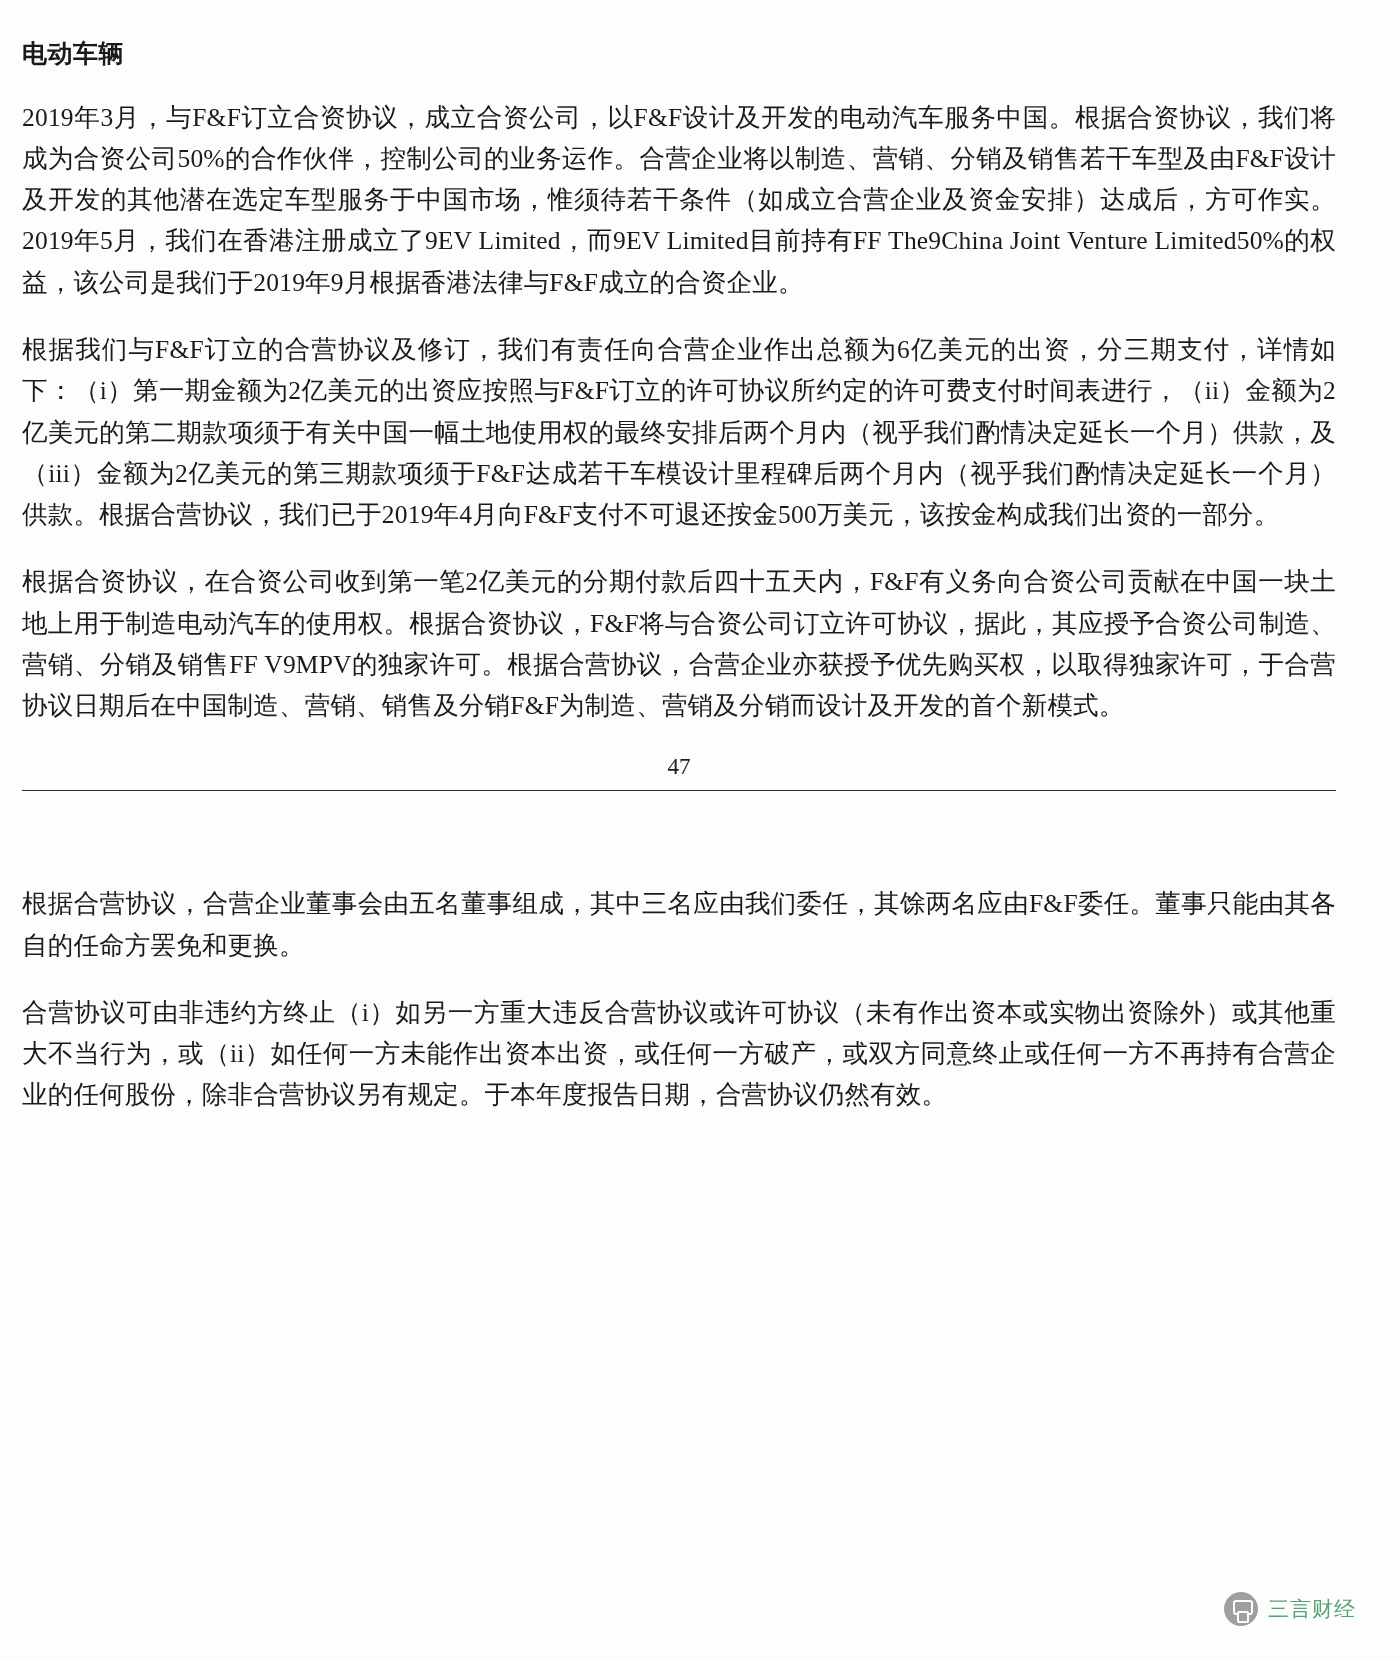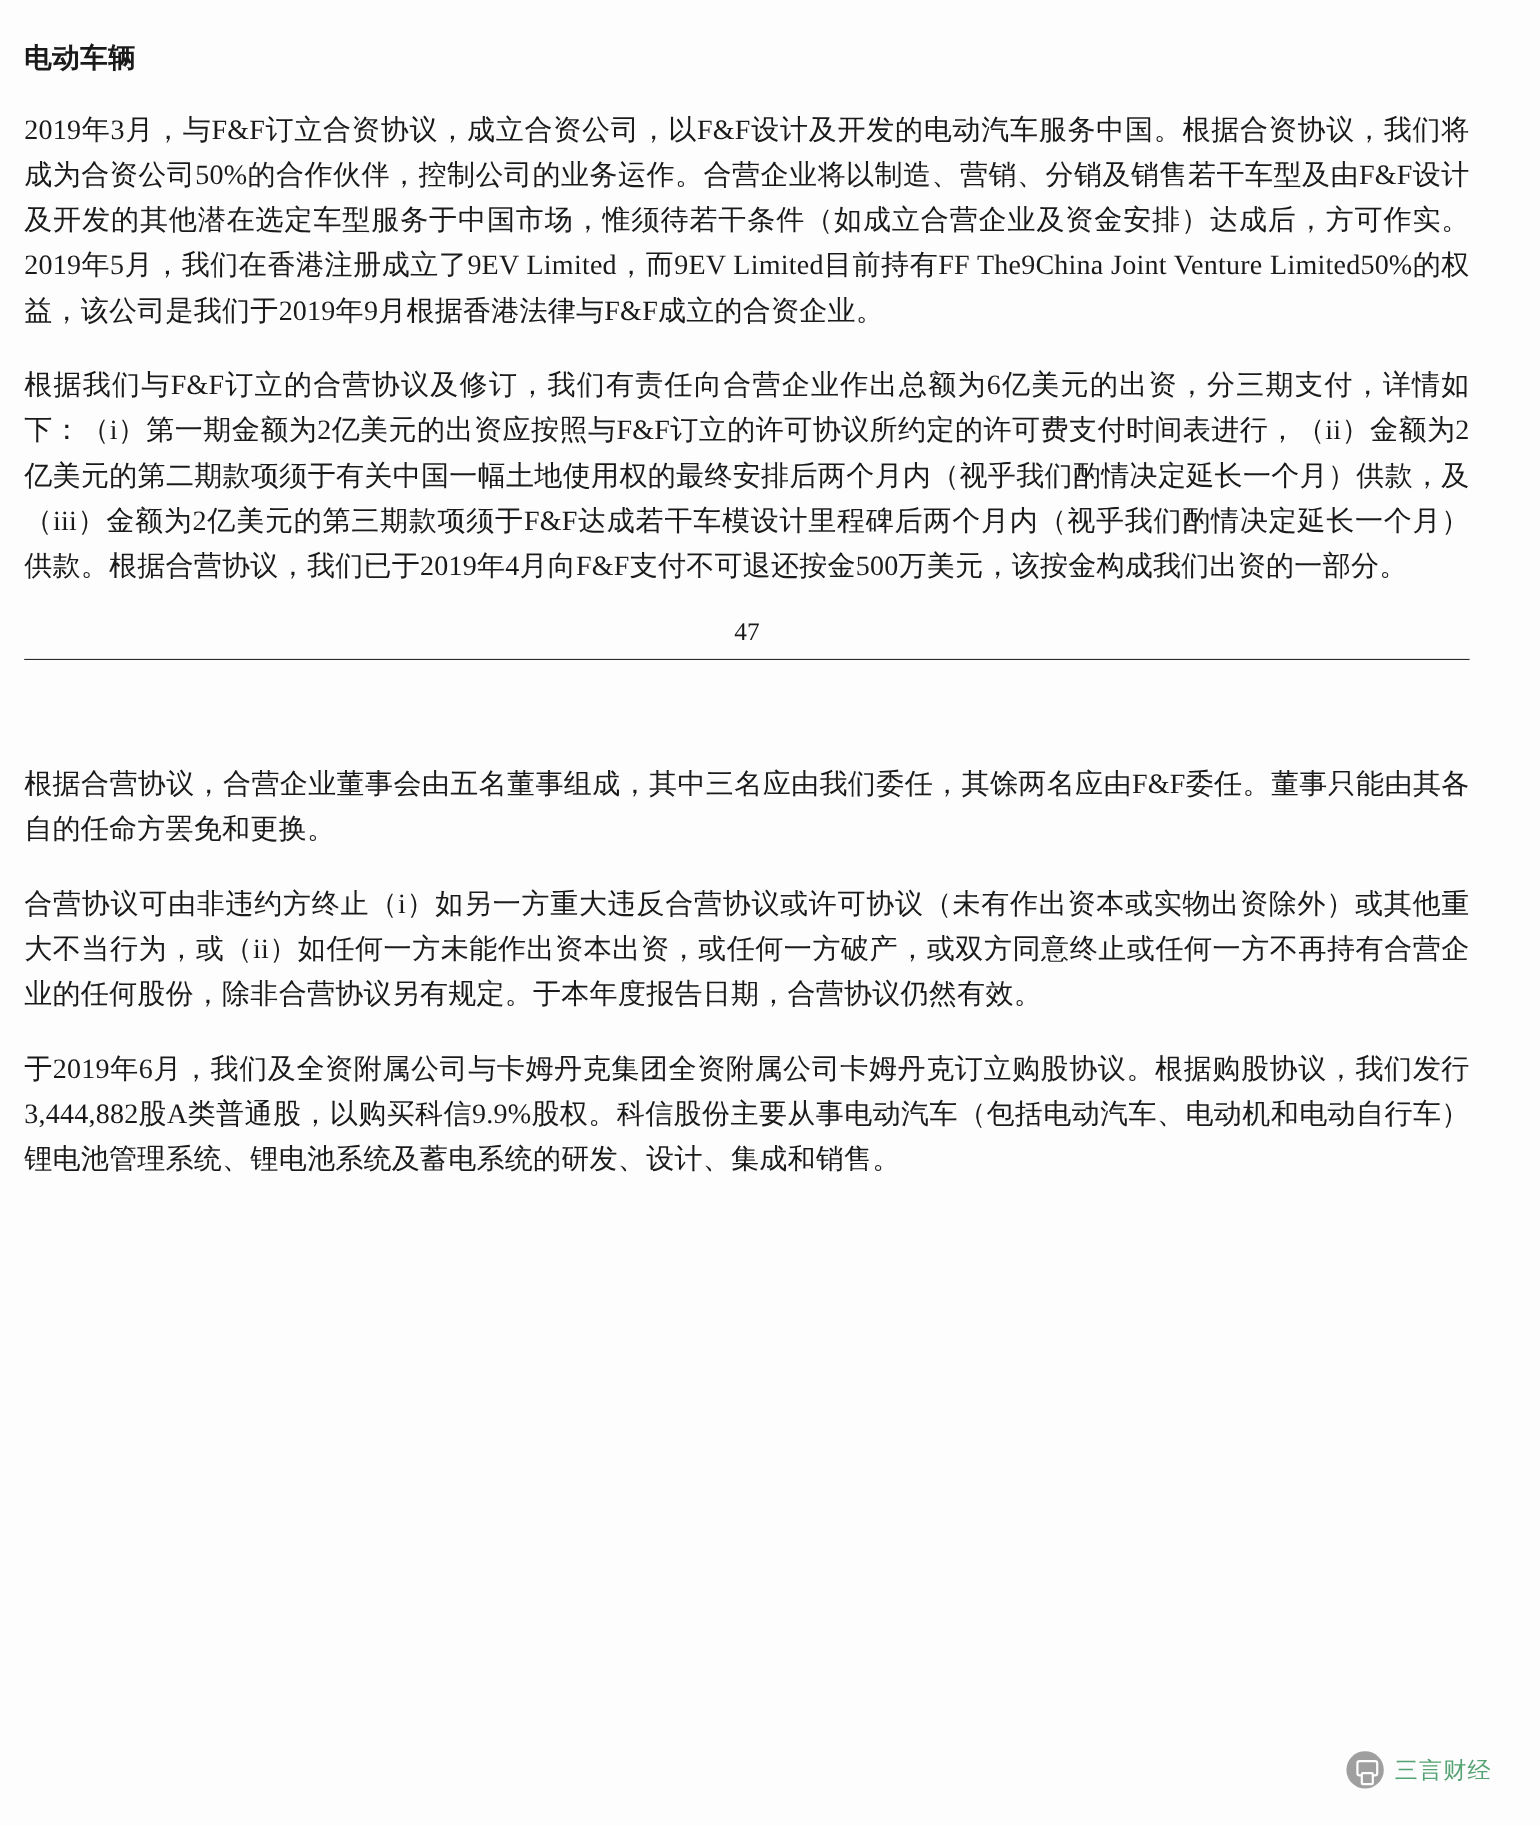--- a/index.html
+++ b/index.html
@@ -105,30 +105,30 @@
 </style>
 </head>
 <body>
 
 <div class="page">
 
   <h2 class="section-title">电动车辆</h2>
 
   <p class="para">2019年3月，与F&amp;F订立合资协议，成立合资公司，以F&amp;F设计及开发的电动汽车服务中国。根据合资协议，我们将成为合资公司50%的合作伙伴，控制公司的业务运作。合营企业将以制造、营销、分销及销售若干车型及由F&amp;F设计及开发的其他潜在选定车型服务于中国市场，惟须待若干条件（如成立合营企业及资金安排）达成后，方可作实。2019年5月，我们在香港注册成立了9EV Limited，而9EV Limited目前持有FF The9China Joint Venture Limited50%的权益，该公司是我们于2019年9月根据香港法律与F&amp;F成立的合资企业。</p>
   <p class="para">根据我们与F&amp;F订立的合营协议及修订，我们有责任向合营企业作出总额为6亿美元的出资，分三期支付，详情如下：（i）第一期金额为2亿美元的出资应按照与F&amp;F订立的许可协议所约定的许可费支付时间表进行，（ii）金额为2亿美元的第二期款项须于有关中国一幅土地使用权的最终安排后两个月内（视乎我们酌情决定延长一个月）供款，及（iii）金额为2亿美元的第三期款项须于F&amp;F达成若干车模设计里程碑后两个月内（视乎我们酌情决定延长一个月）供款。根据合营协议，我们已于2019年4月向F&amp;F支付不可退还按金500万美元，该按金构成我们出资的一部分。</p>
+  <p class="para">根据合资协议，在合资公司收到第一笔2亿美元的分期付款后四十五天内，F&amp;F有义务向合资公司贡献在中国一块土地上用于制造电动汽车的使用权。根据合资协议，F&amp;F将与合资公司订立许可协议，据此，其应授予合资公司制造、营销、分销及销售FF V9MPV的独家许可。根据合营协议，合营企业亦获授予优先购买权，以取得独家许可，于合营协议日期后在中国制造、营销、销售及分销F&amp;F为制造、营销及分销而设计及开发的首个新模式。</p>
 
   <div class="page-number-block">
     <span class="page-number">47</span>
     <hr class="page-rule">
   </div>
 
   <div class="page-break-gap"></div>
 
   <p class="para">根据合营协议，合营企业董事会由五名董事组成，其中三名应由我们委任，其馀两名应由F&amp;F委任。董事只能由其各自的任命方罢免和更换。</p>
   <p class="para">合营协议可由非违约方终止（i）如另一方重大违反合营协议或许可协议（未有作出资本或实物出资除外）或其他重大不当行为，或（ii）如任何一方未能作出资本出资，或任何一方破产，或双方同意终止或任何一方不再持有合营企业的任何股份，除非合营协议另有规定。于本年度报告日期，合营协议仍然有效。</p>
-  <p class="para">于2019年6月，我们及全资附属公司与卡姆丹克集团全资附属公司卡姆丹克订立购股协议。根据购股协议，我们发行3,444,882股A类普通股，以购买科信9.9%股权。科信股份主要从事电动汽车（包括电动汽车、电动机和电动自行车）锂电池管理系统、锂电池系统及蓄电系统的研发、设计、集成和销售。</p>
 
   <div class="watermark">
     <span class="wm-logo"></span>
     <span class="wm-text">三言财经</span>
   </div>
 
 </div>
 
 </body></html>

